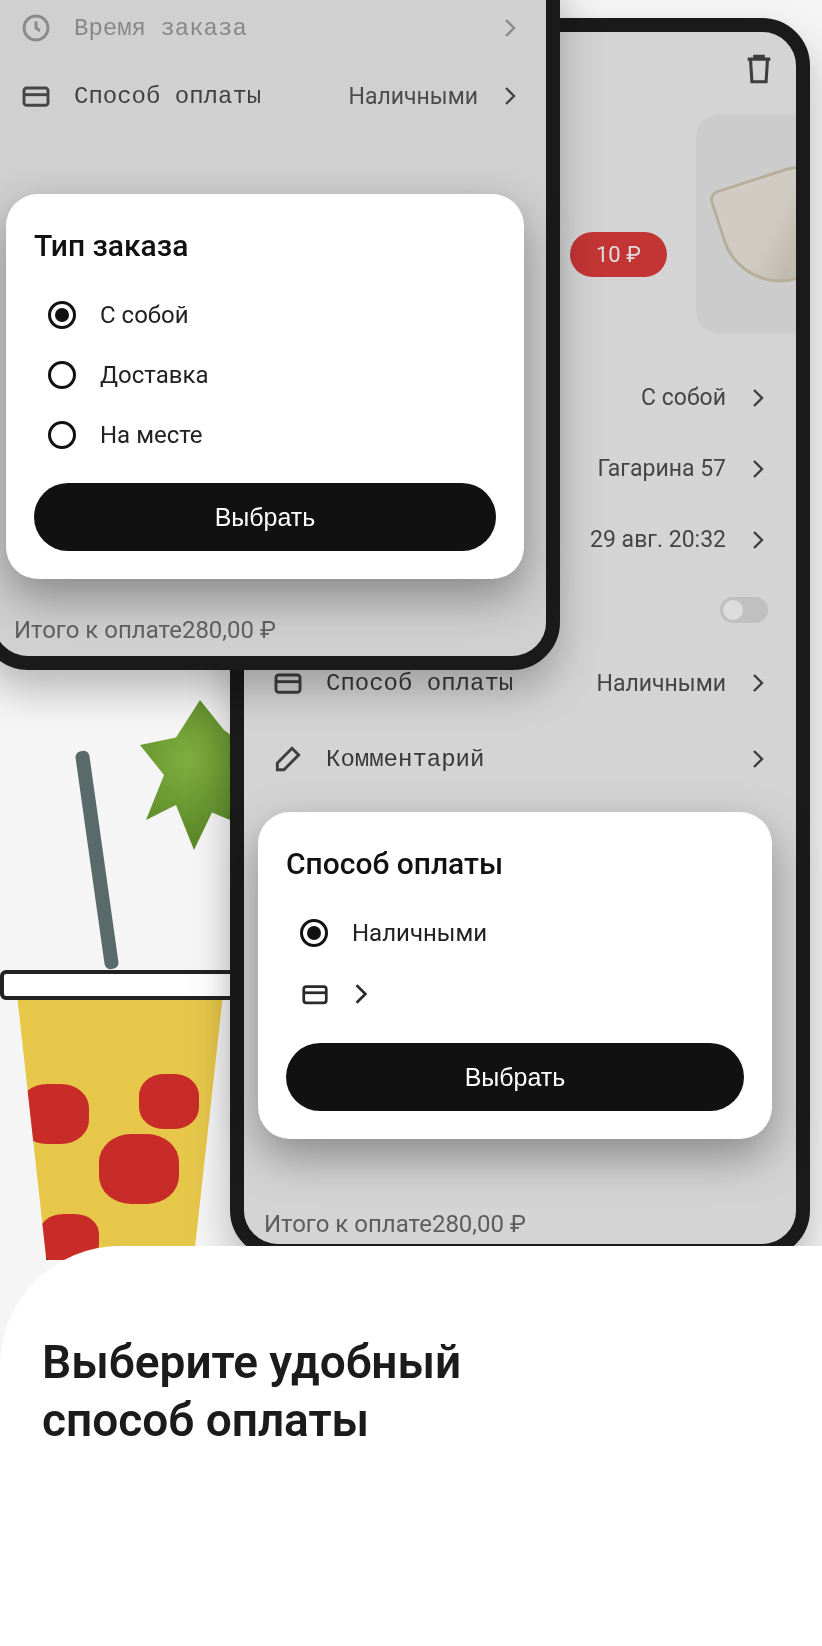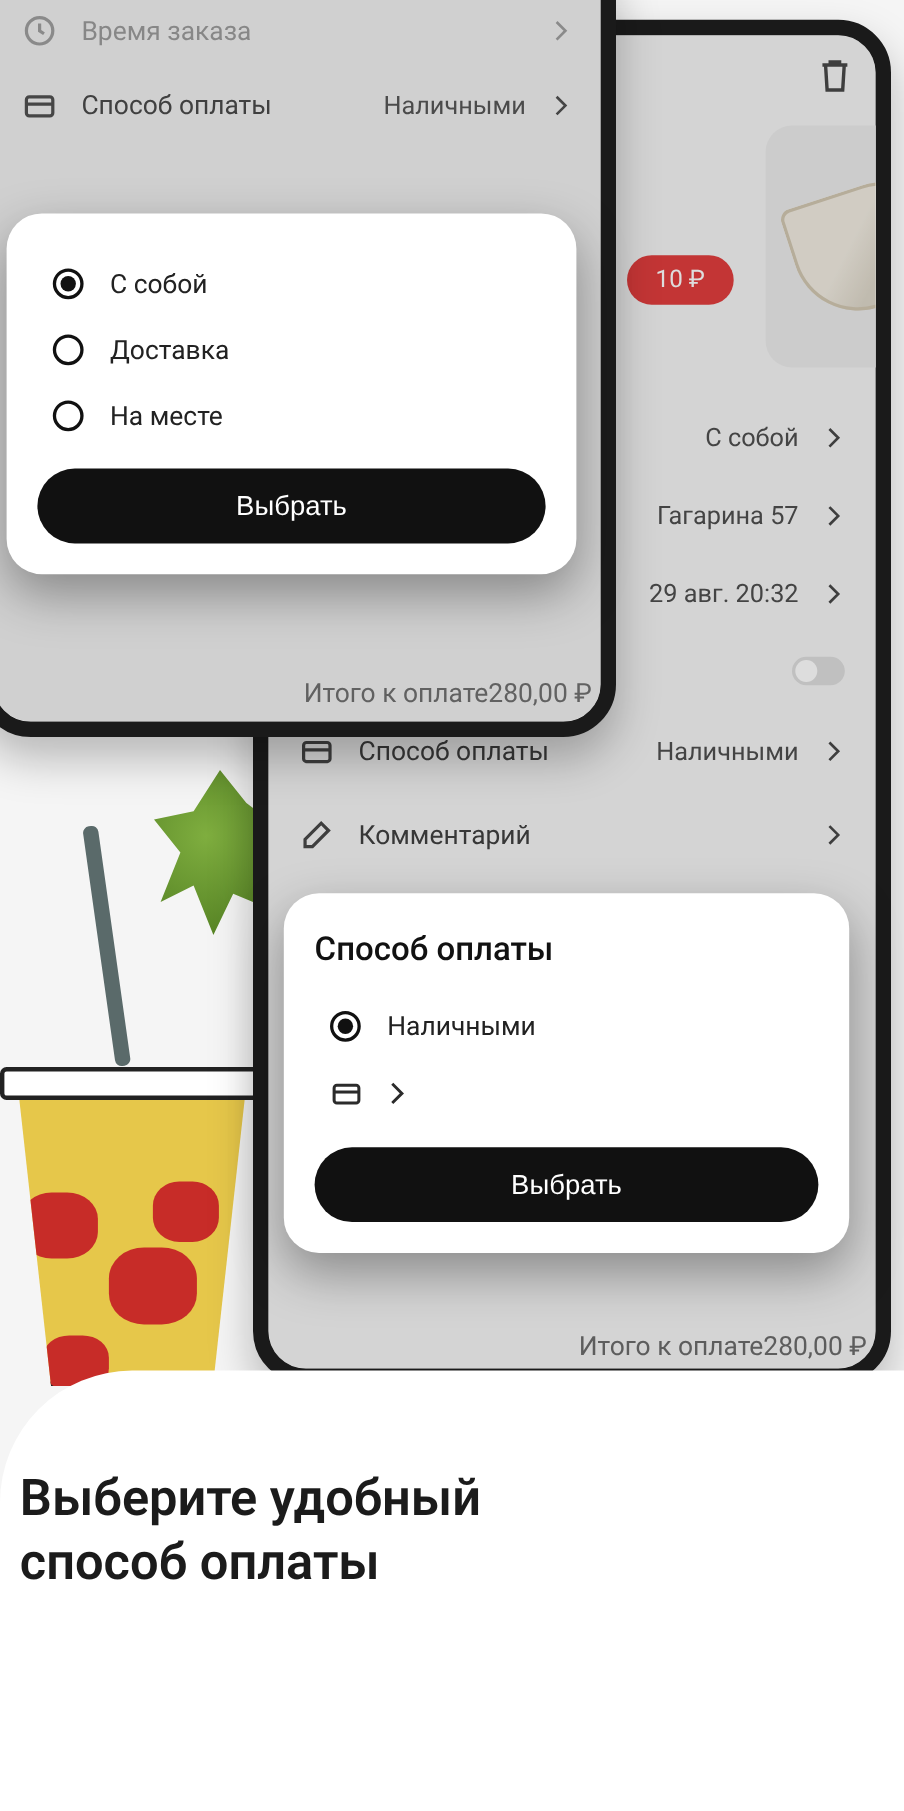--- a/index.html
+++ b/index.html
@@ -77,21 +77,21 @@
     overflow:hidden;
   }
   .phone2-overlay {
     position:absolute; inset:0; background:rgba(120,120,120,.25); z-index:5;
   }
 
   .row {
     display:flex; align-items:center; gap:22px;
     padding:18px 6px; font-size:24px; color:#222;
   }
-  .row .lbl { flex:1; }
+  .row .lbl { flex:1;font-family:Liberation Mono, monospace; }
   .row .val { color:#333; font-size:23px; }
   .row svg.lead { width:32px; height:32px; flex:0 0 32px; }
   .row svg.chev { width:20px; height:20px; flex:0 0 20px; }
 
   .toggle {
     width:48px; height:26px; background:#d8d8d8; border-radius:14px; position:relative;
   }
   .toggle::after{
     content:""; position:absolute; left:3px; top:3px; width:20px; height:20px;
     background:#fff; border-radius:50%;
@@ -145,32 +145,32 @@
     width:140px; height:110px;
     background:linear-gradient(135deg,#efe9dd 40%,#d9d2c2 60%);
     border-radius:10px 60px 10px 60px;
     transform:rotate(-18deg);
     box-shadow:inset 0 0 0 3px #cbbfa6;
   }
   .p2-rows { padding:10px 22px 0; }
   .p2-rows .row { padding:22px 6px; }
 
   .total-row {
-    position:absolute; bottom:6px; left:20px; right:8px;
-    display:flex; justify-content:flex-end;
+    position:absolute; bottom:6px; left:20px; right:28px;
+    display:flex; justify-content:flex-start;
     font-size:24px; color:#555;
   }
 
   
   .promo {
     position:absolute; left:0; bottom:0; width:822px; height:400px;
     background:#fff;
     border-top-left-radius:120px;
     z-index:30;
-    padding:88px 18px 0;
+    padding:88px 42px 0;
   }
   .promo h1 {
     font-size:46px; font-weight:600; color:#1b1b1b; line-height:1.25;
   }
 
   .chevron { stroke:#2b2b2b; stroke-width:2.4; fill:none; }
   .iconstroke { stroke:#2b2b2b; stroke-width:2.2; fill:none; }
 </style>
 </head>
 <body>
@@ -278,20 +278,21 @@
     </div>
   </div>
   <div class="total-row" style="bottom:12px">
     <span>Итого к оплате</span>
     <span>280,00 ₽</span>
   </div>
   <div class="phone1-overlay"></div>
 </div>
 
 <div class="dialog dlg1">
+  <div class="dialog-title">Тип заказа</div>
   <div class="opt">
     <span class="radio sel"></span>
     <span>С собой</span>
   </div>
   <div class="opt">
     <span class="radio"></span>
     <span>Доставка</span>
   </div>
   <div class="opt">
     <span class="radio"></span>

